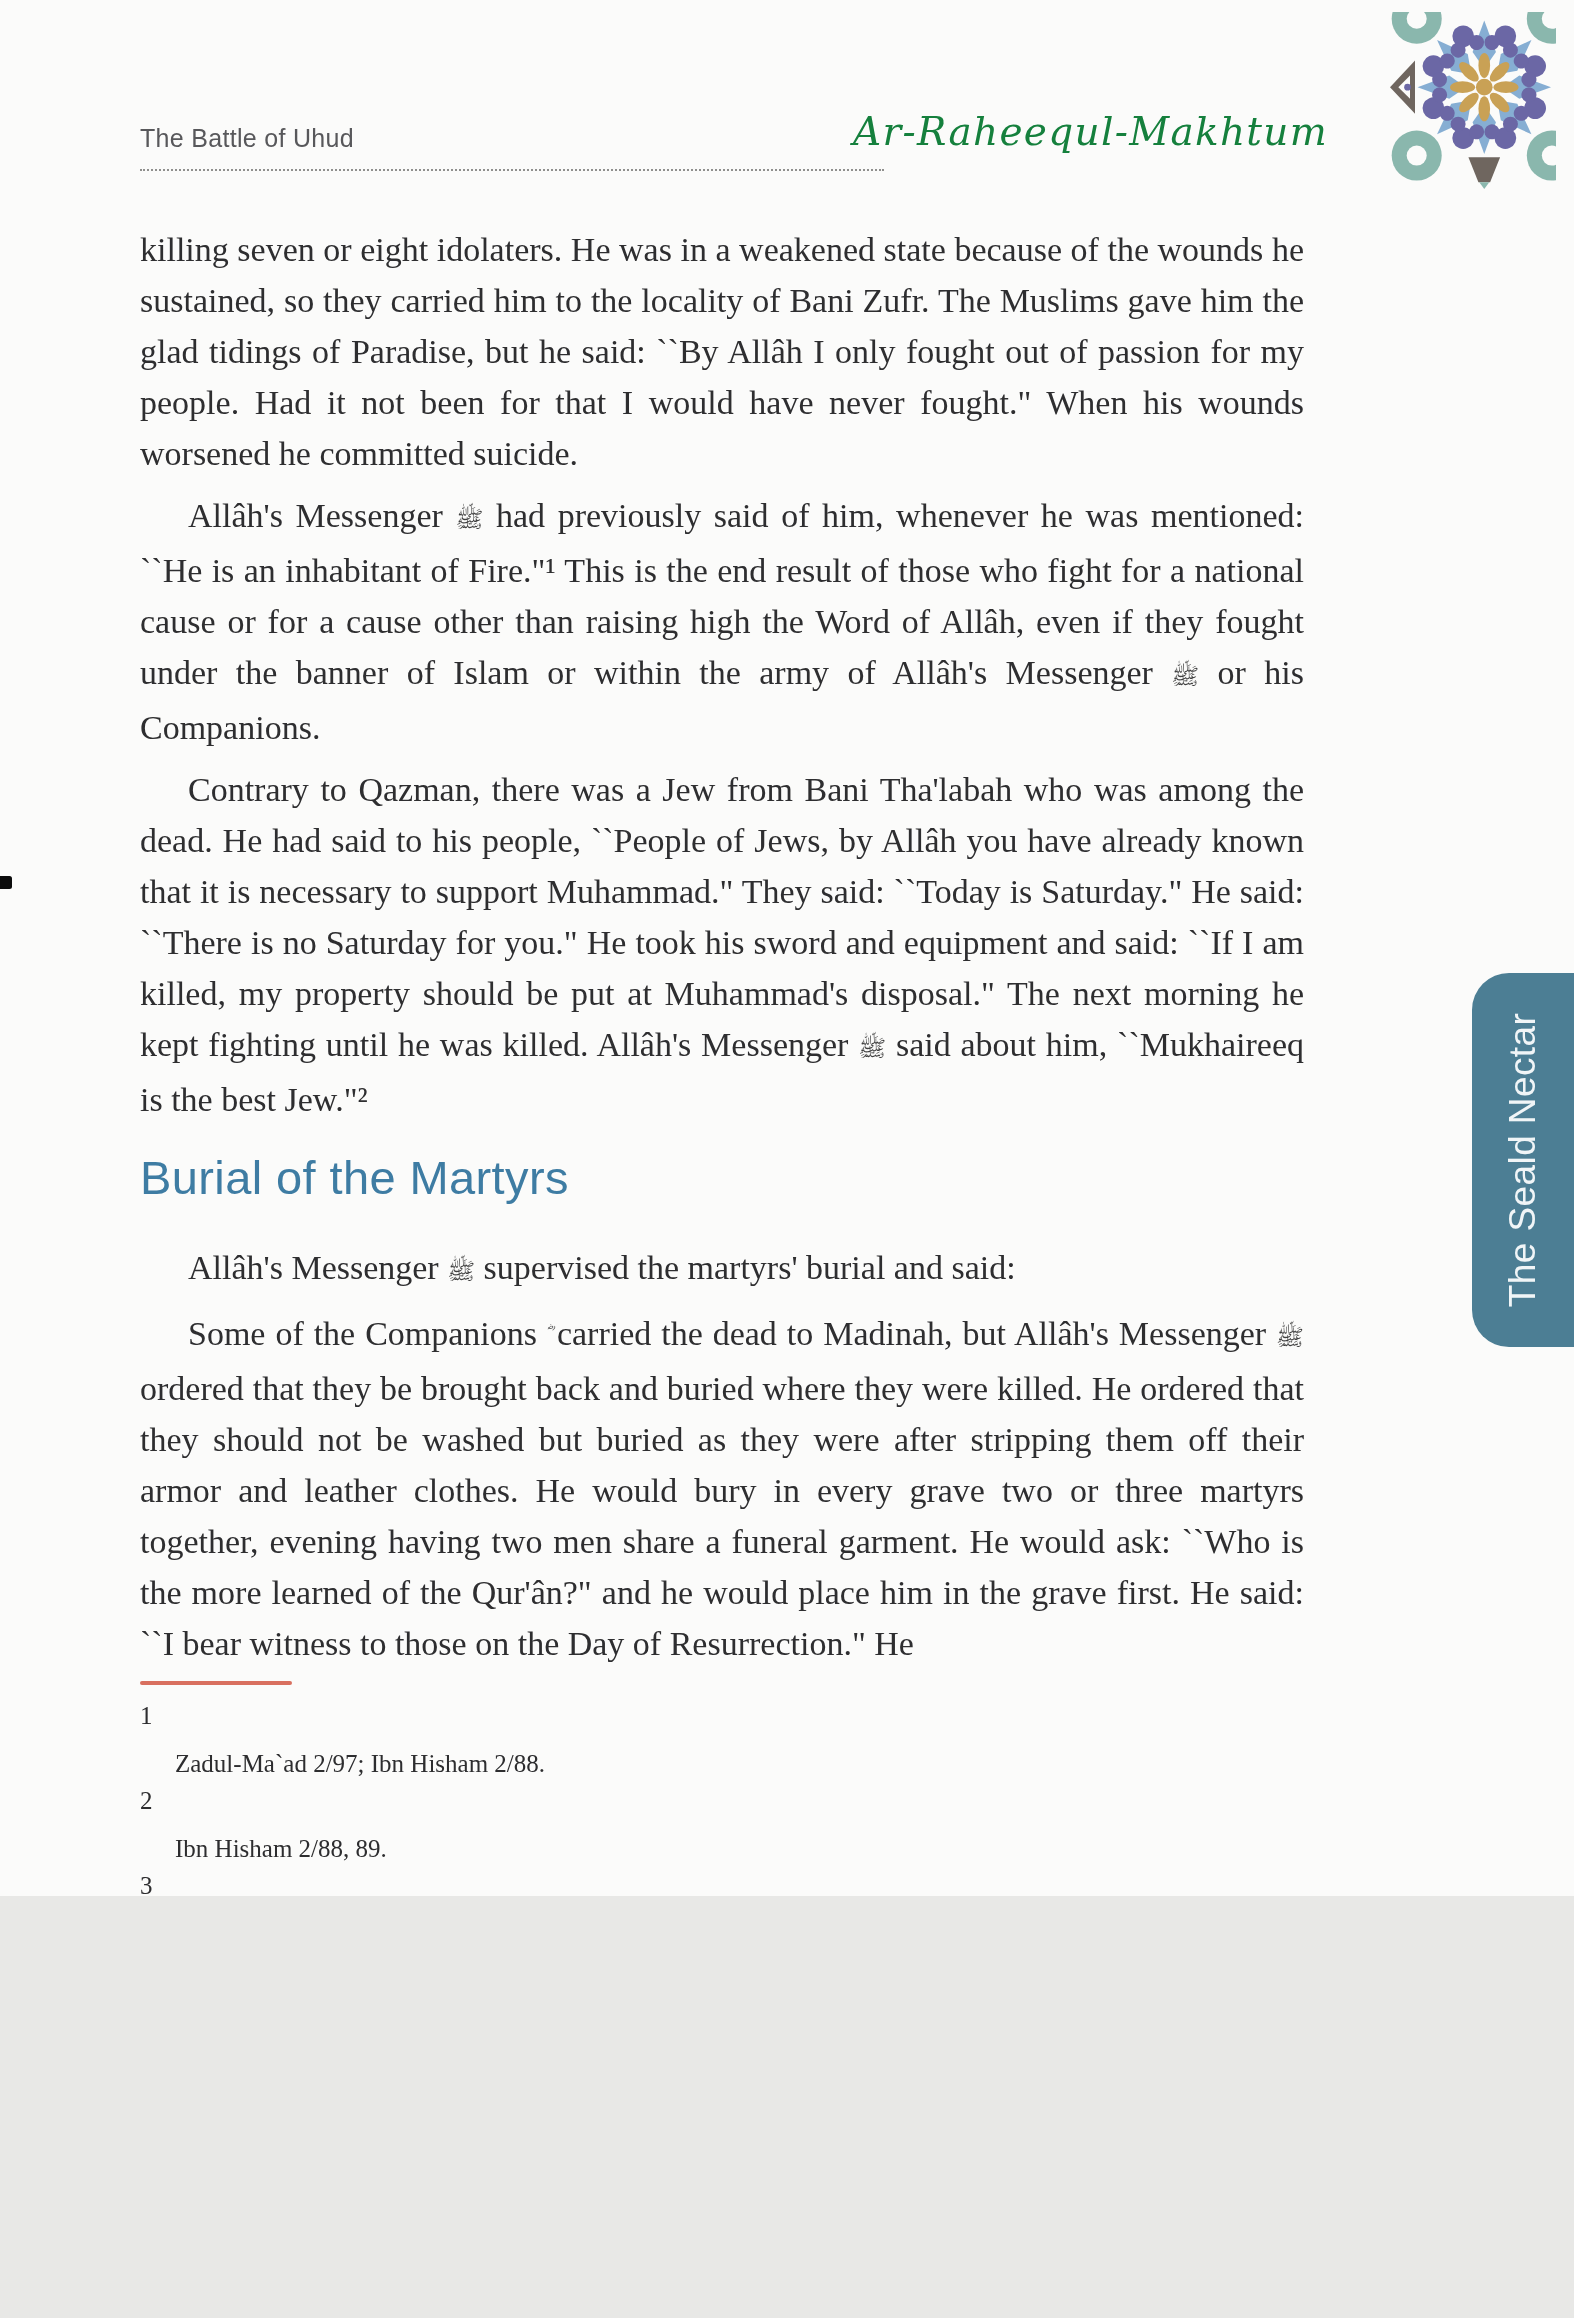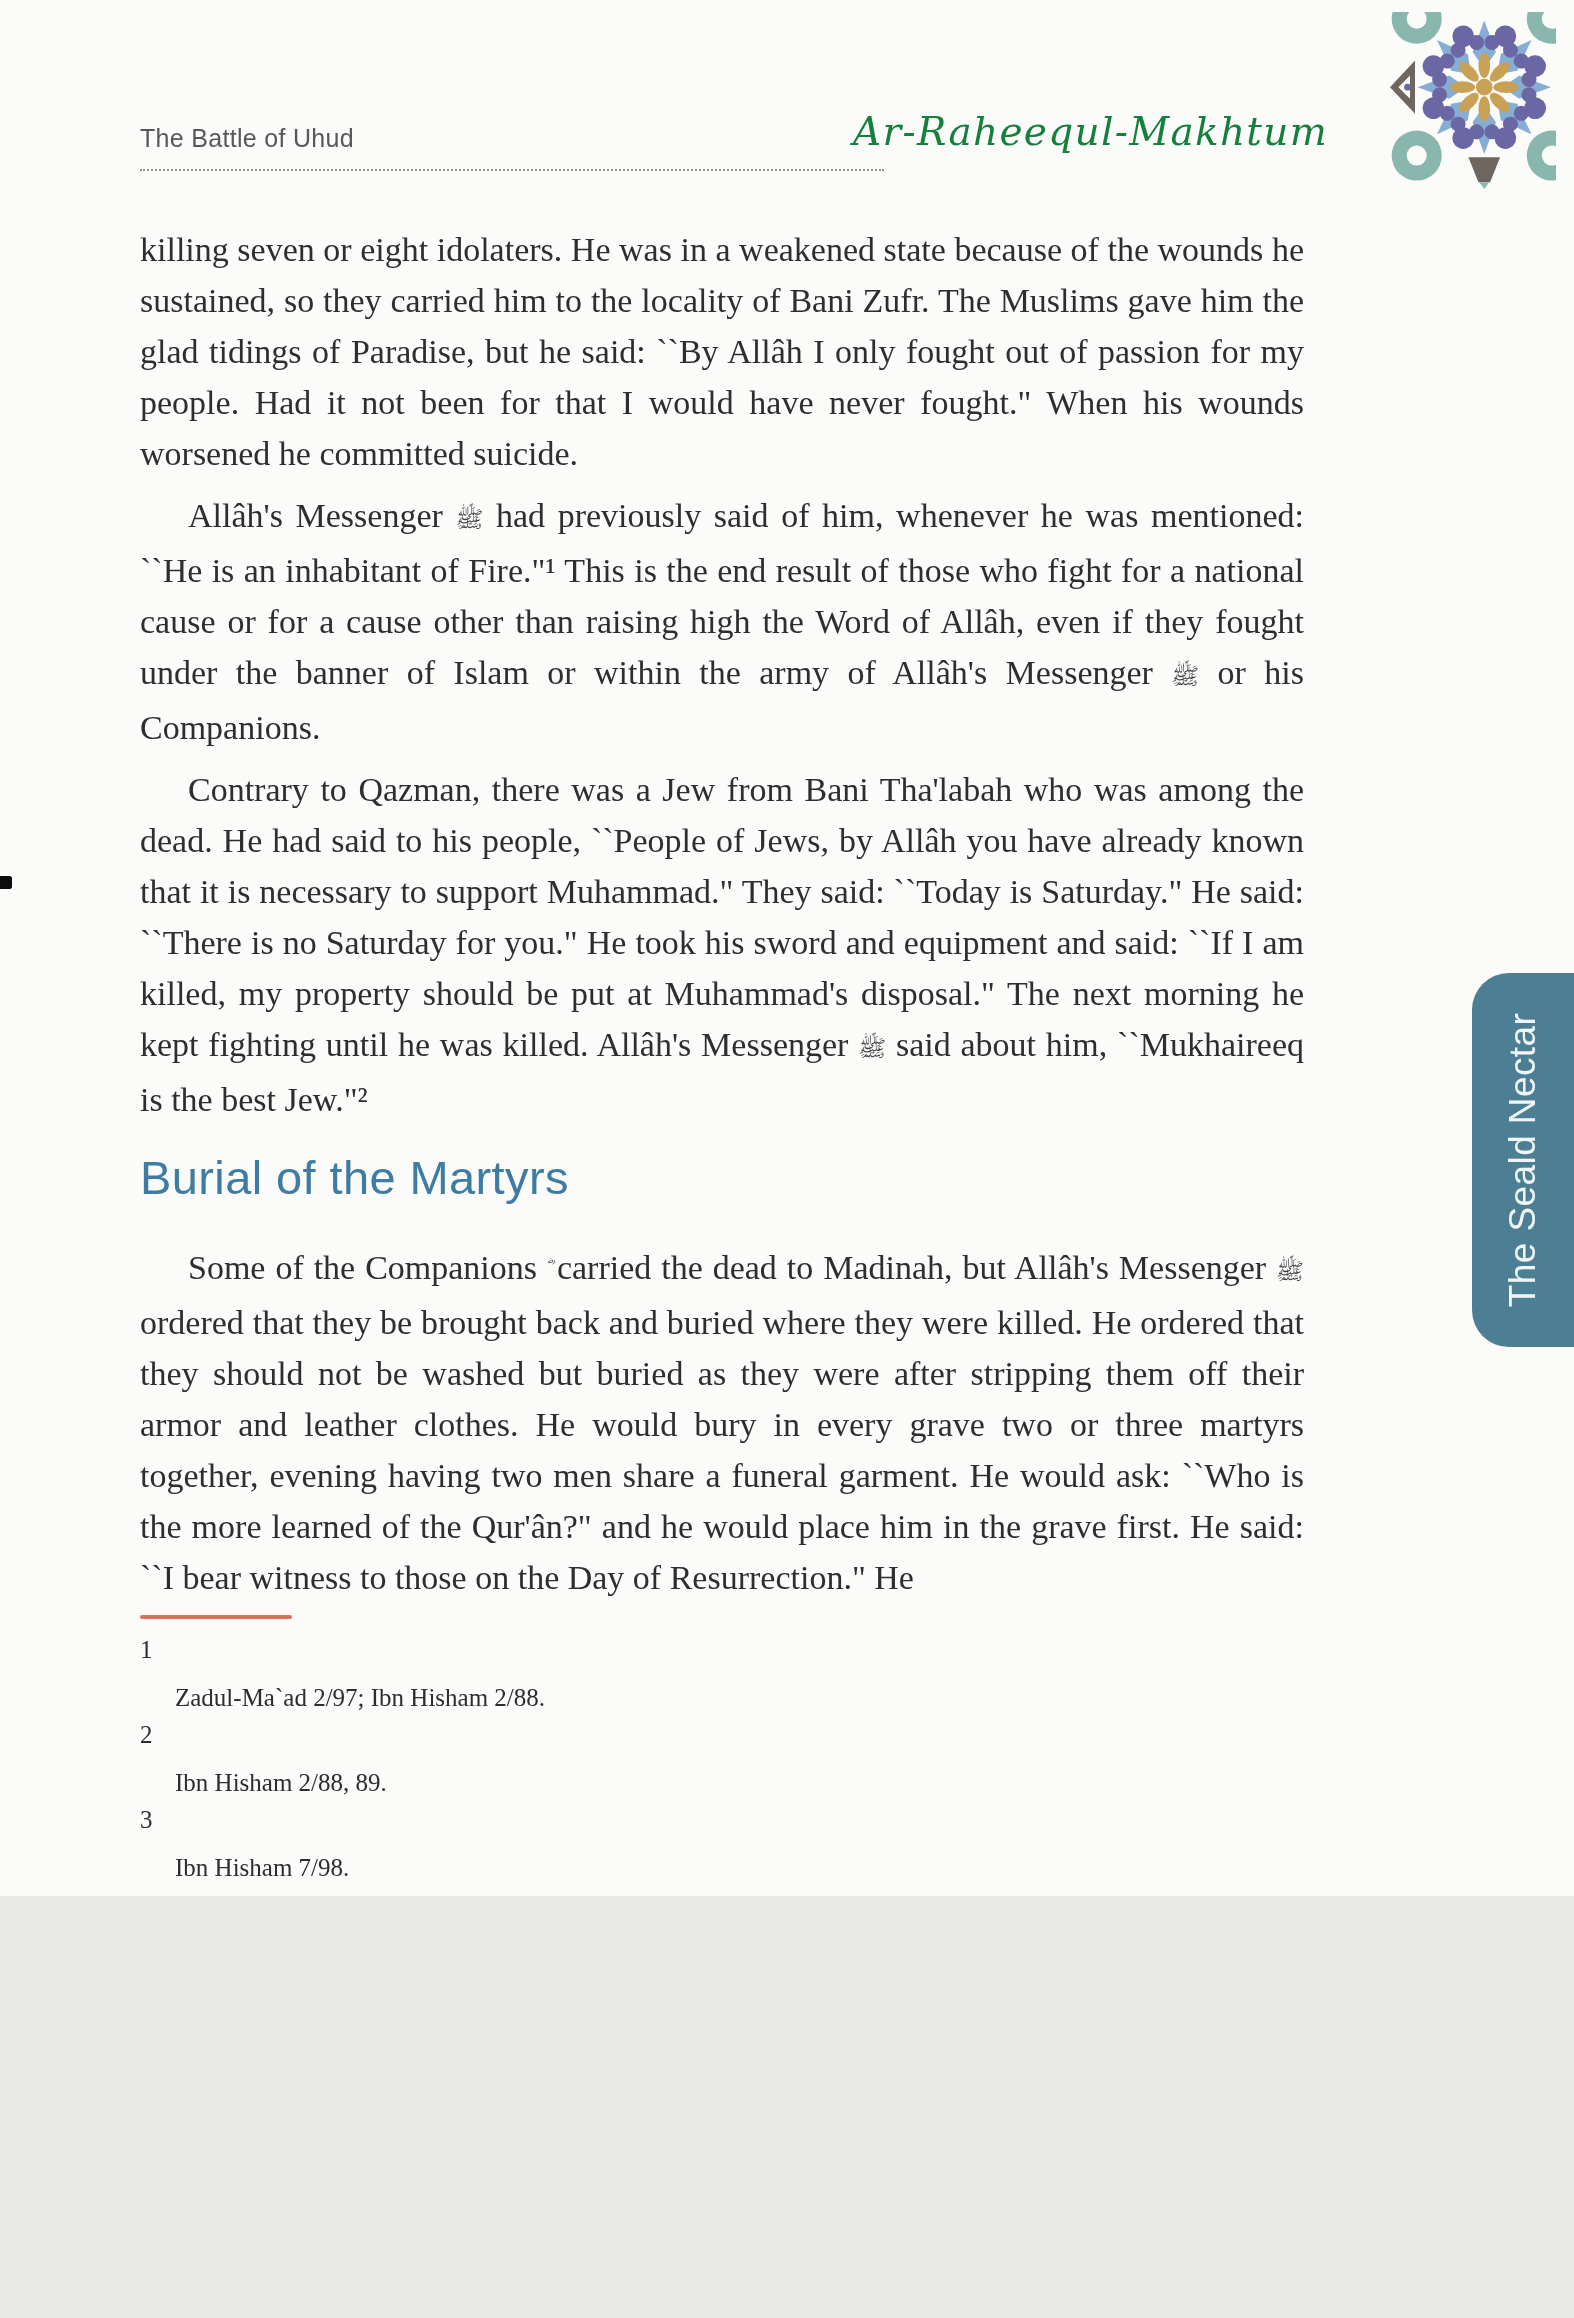--- a/index.html
+++ b/index.html
@@ -206,20 +206,21 @@
     <polygon points="113,204 125,204 119,212 " fill="#8ab7ad"></polygon>
   </svg>
 
   <div class="content">
     <p class="body-par no-indent">killing seven or eight idolaters. He was in a weakened state because of the wounds he sustained, so they carried him to the locality of Bani Zufr. The Muslims gave him the glad tidings of Paradise, but he said: ``By Allâh I only fought out of passion for my people. Had it not been for that I would have never fought." When his wounds worsened he committed suicide.</p>
     <p class="body-par">Allâh's Messenger <span class="honorific">ﷺ</span> had previously said of him, whenever he was mentioned: ``He is an inhabitant of Fire."¹ This is the end result of those who fight for a national cause or for a cause other than raising high the Word of Allâh, even if they fought under the banner of Islam or within the army of Allâh's Messenger <span class="honorific">ﷺ</span> or his Companions.</p>
     <p class="body-par">Contrary to Qazman, there was a Jew from Bani Tha'labah who was among the dead. He had said to his people, ``People of Jews, by Allâh you have already known that it is necessary to support Muhammad." They said: ``Today is Saturday." He said: ``There is no Saturday for you." He took his sword and equipment and said: ``If I am killed, my property should be put at Muhammad's disposal." The next morning he kept fighting until he was killed. Allâh's Messenger <span class="honorific">ﷺ</span> said about him, ``Mukhaireeq is the best Jew."²</p>
 
     <h2 class="section-heading">Burial of the Martyrs</h2>
 
+    <p class="body-par">Allâh's Messenger <span class="honorific">ﷺ</span> supervised the martyrs' burial and said:</p>
 
 
     <p class="body-par">Some of the Companions <span class="honorific">ؓ</span> carried the dead to Madinah, but Allâh's Messenger <span class="honorific">ﷺ</span> ordered that they be brought back and buried where they were killed. He ordered that they should not be washed but buried as they were after stripping them off their armor and leather clothes. He would bury in every grave two or three martyrs together, evening having two men share a funeral garment. He would ask: ``Who is the more learned of the Qur'ân?" and he would place him in the grave first. He said: ``I bear witness to those on the Day of Resurrection." He</p>
 
     <div class="footnote-rule"></div>
 
     <div class="footnotes">
       <div class="fn-row">
         <span class="fn-num">1</span>
         <span class="fn-text">Zadul-Ma`ad 2/97; Ibn Hisham 2/88.</span>

